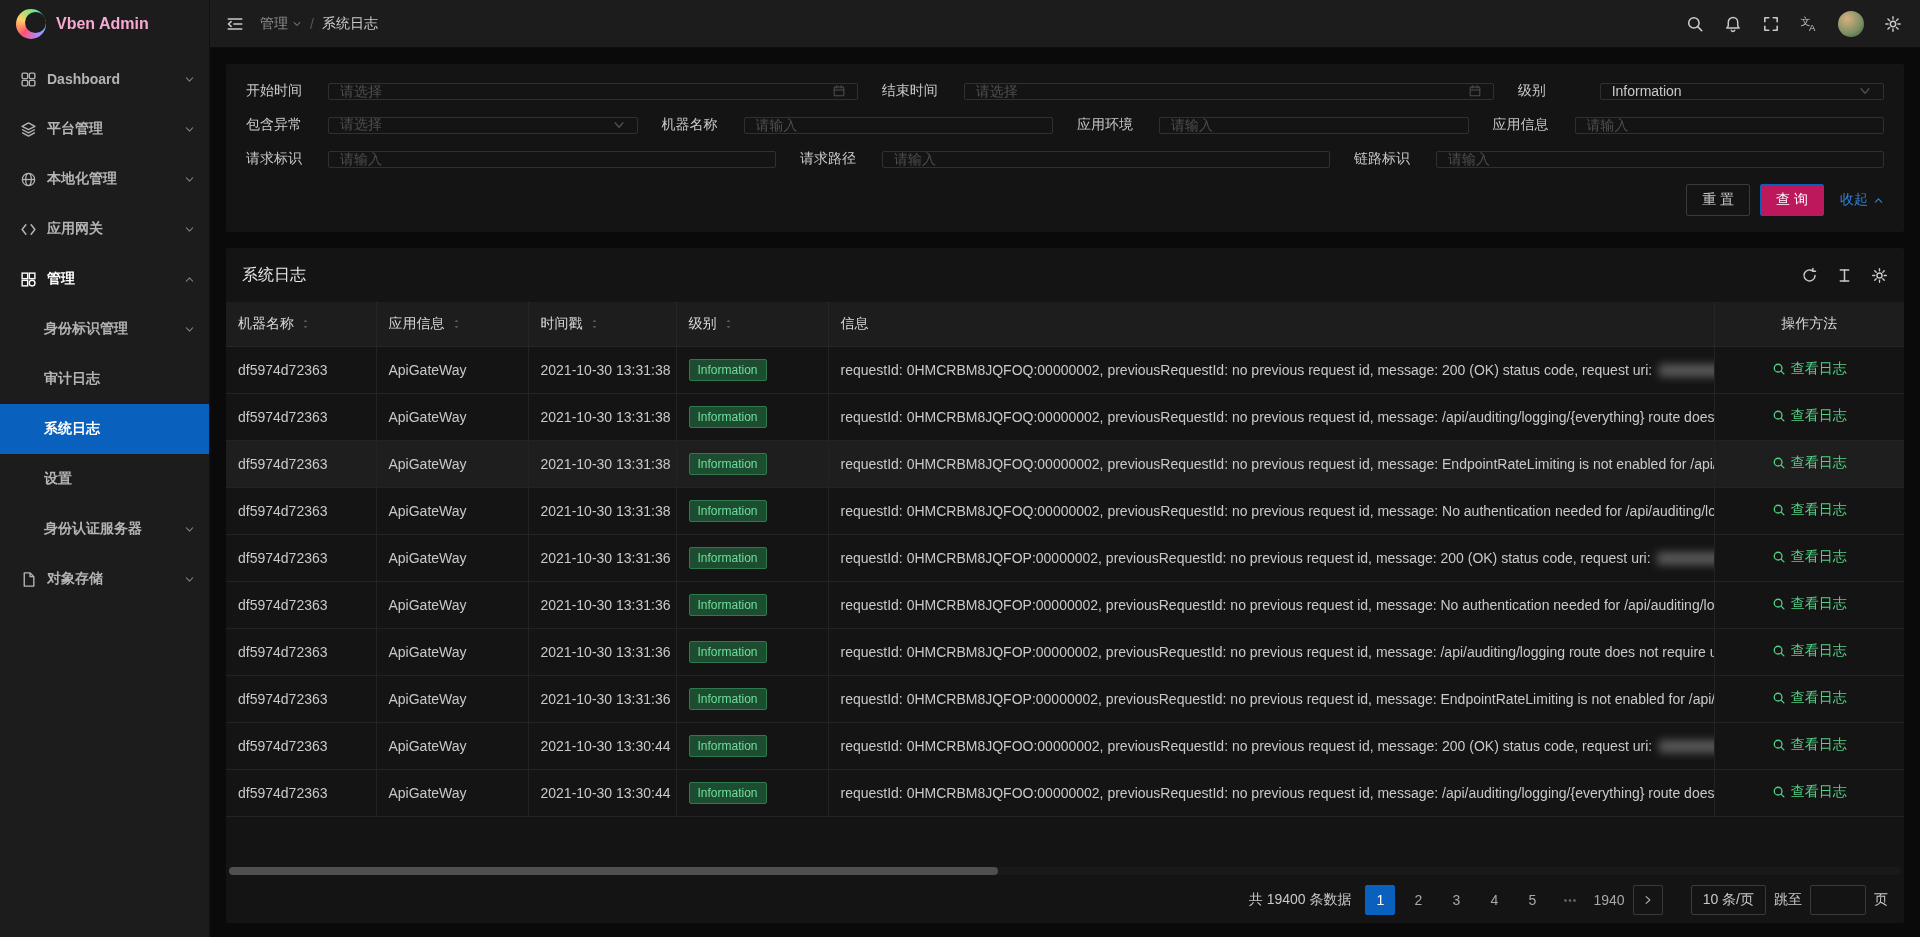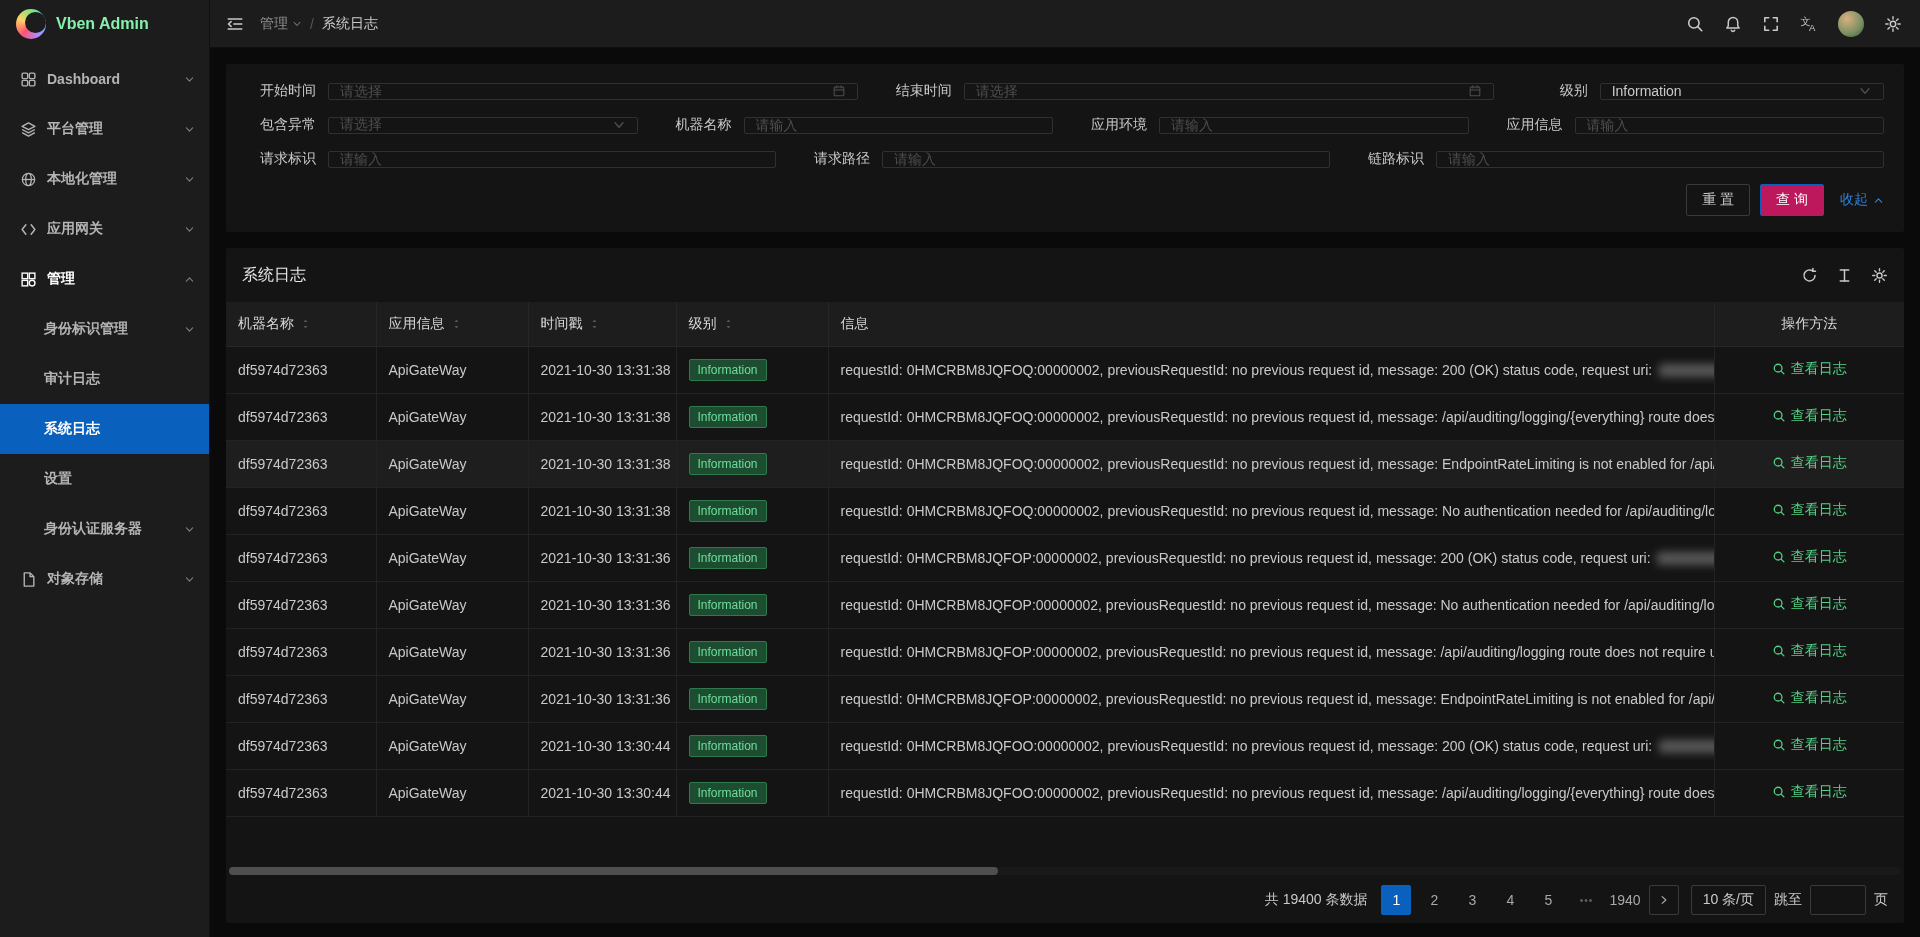--- a/index.html
+++ b/index.html
@@ -6,21 +6,21 @@
   html,body { width:1920px; height:937px; background:#0a0a0a; overflow:hidden;
     font-family:"Liberation Sans","DejaVu Sans",sans-serif; color:#c9c9c9; font-size:14px; }
   .app { display:flex; width:100%; height:100%; }
 
   
   .sidebar { width:210px; flex-shrink:0; background:#1c1c1c; display:flex; flex-direction:column; border-right:1px solid #111; }
   .logo { height:48px; display:flex; align-items:center; gap:10px; padding-left:16px; cursor:pointer; flex-shrink:0; }
   .logo-icon { position:relative; width:30px; height:30px; border-radius:50%;
     background:conic-gradient(from 220deg,#ff5370,#ffd166,#7ae582,#4cc9f0,#b388ff,#ff5370); }
   .logo-icon::after { content:""; position:absolute; left:9px; top:3px; width:21px; height:21px; border-radius:50%; background:#1c1c1c; }
-  .logo-text { font-size:16px; font-weight:700; color:#86efac; white-space:nowrap; }
+  .logo-text { font-size:16px; font-weight:700; color:#f9a8d4; white-space:nowrap; }
   .menu { flex:1; padding-top:6px; overflow:hidden; }
   .menu-item { height:50px; display:flex; align-items:center; gap:10px; padding:0 14px 0 20px;
     color:#b4b4b4; cursor:pointer; white-space:nowrap; }
   .menu-item .mi-icon { width:17px; height:17px; display:flex; flex-shrink:0; }
   .menu-item .mi-label { flex:1; overflow:hidden; text-overflow:ellipsis;font-weight:bold; }
   .menu-item .mi-chevron { width:11px; height:11px; display:flex; color:#7c7c7c; flex-shrink:0; }
   .menu-item.sub { padding-left:44px; }
   .menu-item.expanded { color:#ffffff; }
   .menu-item.active { background:#0960bd; color:#ffffff; }
 
@@ -43,21 +43,21 @@
   .content { flex:1; min-height:0; display:flex; flex-direction:column; padding:16px 16px 14px; }
   .panel { background:#141414; border-radius:2px; }
 
   
   .filter-panel { flex-shrink:0; padding:18px 20px 16px; }
   .f-row { display:grid; gap:0 24px; margin-bottom:16px; }
   .f-row1 { grid-template-columns:1.67fr 1.67fr 1fr; }
   .f-row2 { grid-template-columns:1fr 1fr 1fr 1fr; }
   .f-row3 { grid-template-columns:1fr 1fr 1fr; }
   .field { display:flex; align-items:center; min-width:0; }
-  .f-label { width:70px; flex-shrink:0; text-align:right; margin-right:12px; color:#c9c9c9; white-space:nowrap; }
+  .f-label { width:70px; flex-shrink:0; text-align:left; margin-right:12px; color:#c9c9c9; white-space:nowrap; }
   .control { flex:1; min-width:0; height:17px; border:1px solid #303030; border-radius:2px;
     background:#141414; display:flex; align-items:center; padding:0 11px; cursor:text; }
   .control.select { cursor:pointer; }
   .control input { flex:1; min-width:0; background:transparent; border:none; outline:none;
     color:#c9c9c9; font-size:14px; font-family:inherit; }
   .control input::placeholder { color:#4e4e4e; }
   .sel-value { flex:1; color:#c9c9c9; }
   .sel-placeholder { flex:1; color:#4e4e4e; }
   .ctl-icon { width:14px; height:14px; display:flex; color:#4e4e4e; margin-left:8px; flex-shrink:0; }
   .filter-actions { display:flex; align-items:center; justify-content:flex-end; gap:10px; }
@@ -101,21 +101,21 @@
   .pagination { flex-shrink:0; display:flex; align-items:center; justify-content:flex-end; gap:8px; padding:8px 16px 0; }
   .pg-total { color:#c9c9c9; margin-right:6px; }
   .pg-btn { min-width:30px; height:30px; display:flex; align-items:center; justify-content:center;
     border-radius:2px; color:#a8a8a8; cursor:pointer; }
   .pg-btn.active { background:#0960bd; color:#fff; }
   .pg-ellipsis { color:#646464; letter-spacing:1px; font-size:10px; }
   .pg-next { width:30px; height:30px; border:1px solid #3a3a3a; border-radius:2px; display:flex;
     align-items:center; justify-content:center; color:#a8a8a8; cursor:pointer; }
   .pg-next svg { width:12px !important; height:12px !important; }
   .pg-size { height:30px; border:1px solid #3a3a3a; border-radius:2px; padding:0 11px; display:flex;
-    align-items:center; color:#c9c9c9; cursor:pointer; margin-left:4px; }
+    align-items:center; color:#c9c9c9; cursor:pointer; margin-left:20px; }
   .pg-jump-label, .pg-jump-suffix { color:#c9c9c9; }
   .pg-jump-input { width:56px; height:30px; border:1px solid #3a3a3a; border-radius:2px; background:transparent;
     color:#c9c9c9; padding:0 8px; outline:none; font-family:inherit; font-size:14px; }
 
   [data-icon] svg { width:100%; height:100%; display:block; }
 </style>
 </head>
 <body>
 
 <div class="app">

